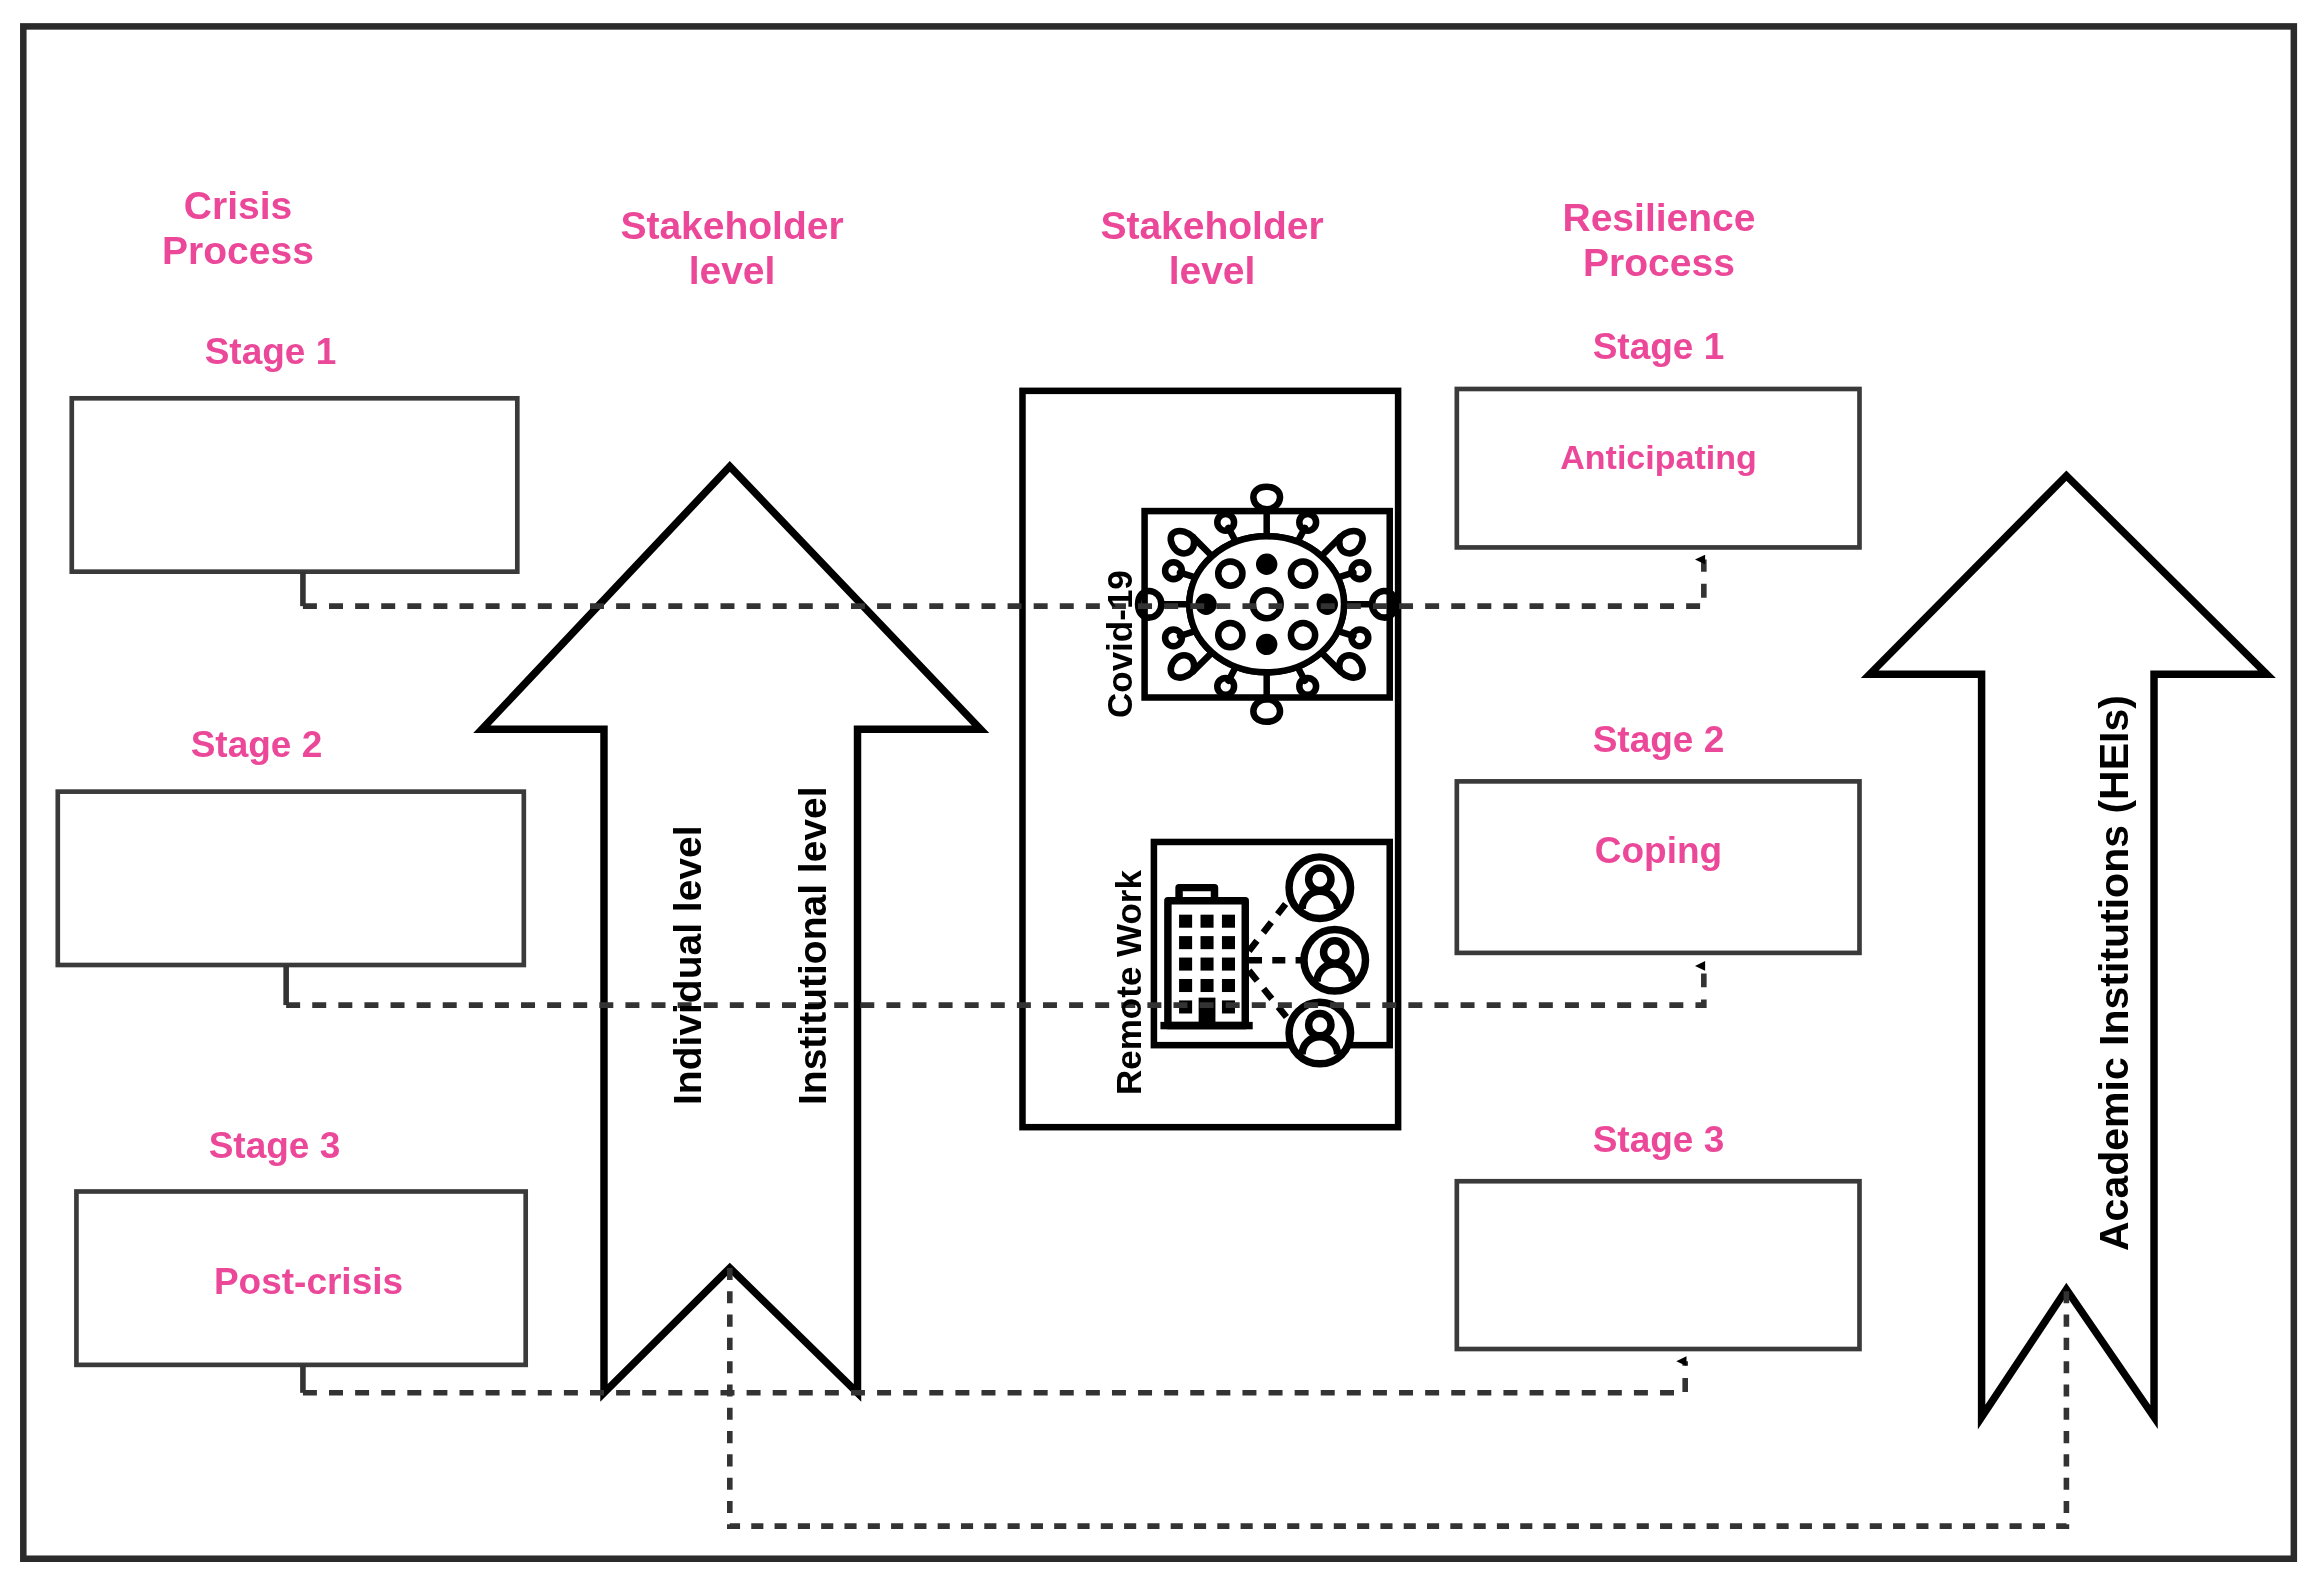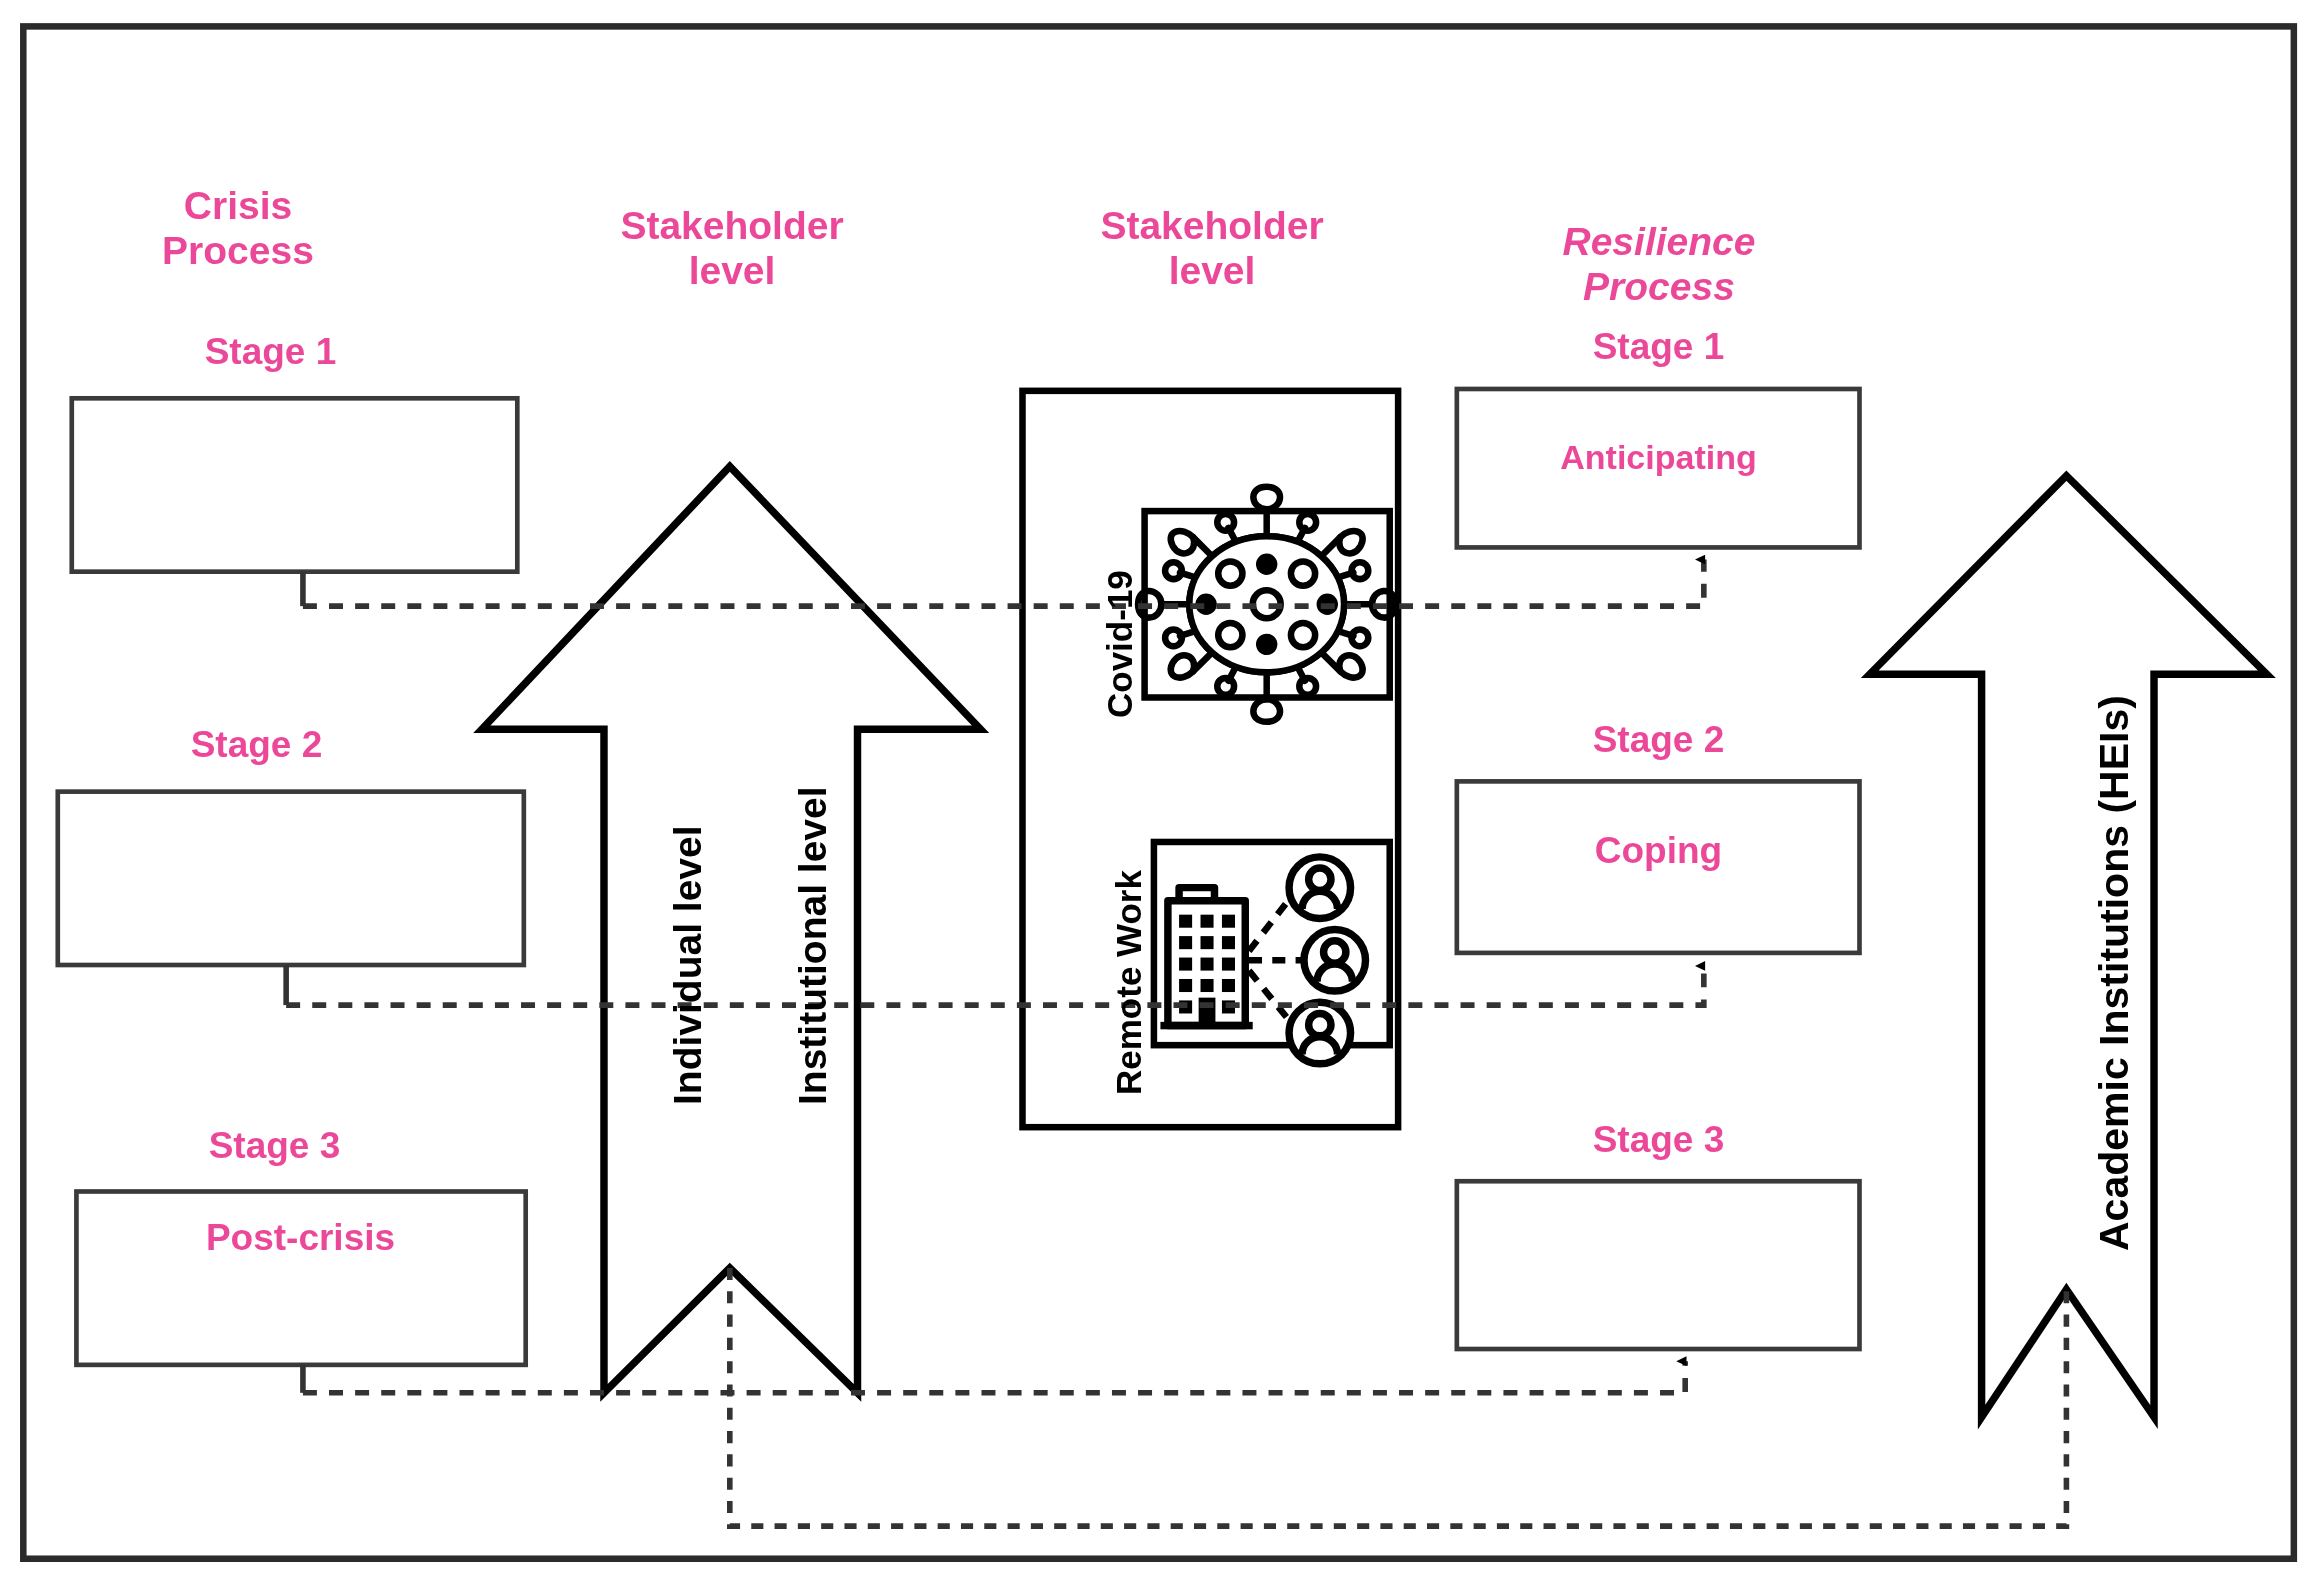--- a/index.html
+++ b/index.html
@@ -168,27 +168,27 @@
 
     <path d="M783,1360 L783,1637 L2217,1637 L2217,1383" fill="none" stroke="#333" stroke-width="6" stroke-dasharray="13 12"></path>
   </svg>
 
   <div class="txt hdr" style="left:103px;top:183px;width:270px;"><span>Crisis</span><br><span>Process</span></div>
 
   <div class="txt hdr" style="left:578px;top:203px;width:308px;"><span>Stakeholder</span><br><span>level</span></div>
 
   <div class="txt hdr" style="left:1058px;top:203px;width:308px;"><span>Stakeholder</span><br><span>level</span></div>
 
-  <div class="txt hdr" style="left:1510px;top:219px;width:298px;font-style:italic;"><span>Resilience</span><br><span>Process</span></div>
+  <div class="txt hdr" style="left:1510px;top:195px;width:298px;"><span>Resilience</span><br><span>Process</span></div>
 
   <div class="txt stage-lbl" style="left:140px;top:331px;width:261px;">Stage 1</div>
   <div class="txt stage-lbl" style="left:126px;top:724px;width:261px;">Stage 2</div>
   <div class="txt stage-lbl" style="left:144px;top:1125px;width:261px;">Stage 3</div>
 
-  <div class="txt box-lbl" style="left:76px;top:1217px;width:449px;">Post-crisis</div>
+  <div class="txt box-lbl" style="left:76px;top:1261px;width:449px;padding-left:8px;">Post-crisis</div>
 
   <div class="txt stage-lbl" style="left:1528px;top:326px;width:261px;">Stage 1</div>
   <div class="txt stage-lbl" style="left:1528px;top:719px;width:261px;">Stage 2</div>
   <div class="txt stage-lbl" style="left:1528px;top:1119px;width:261px;">Stage 3</div>
 
   <div class="txt box-lbl-sm" style="left:1457px;top:438px;width:403px;">Anticipating</div>
   <div class="txt box-lbl" style="left:1457px;top:830px;width:403px;">Coping</div>
 
   <div class="vert" style="left:666px;top:1105px;font-size:39px;transform:rotate(-90deg);">Individual level</div>
   <div class="vert" style="left:791px;top:1105px;font-size:39px;transform:rotate(-90deg);">Institutional level</div>

